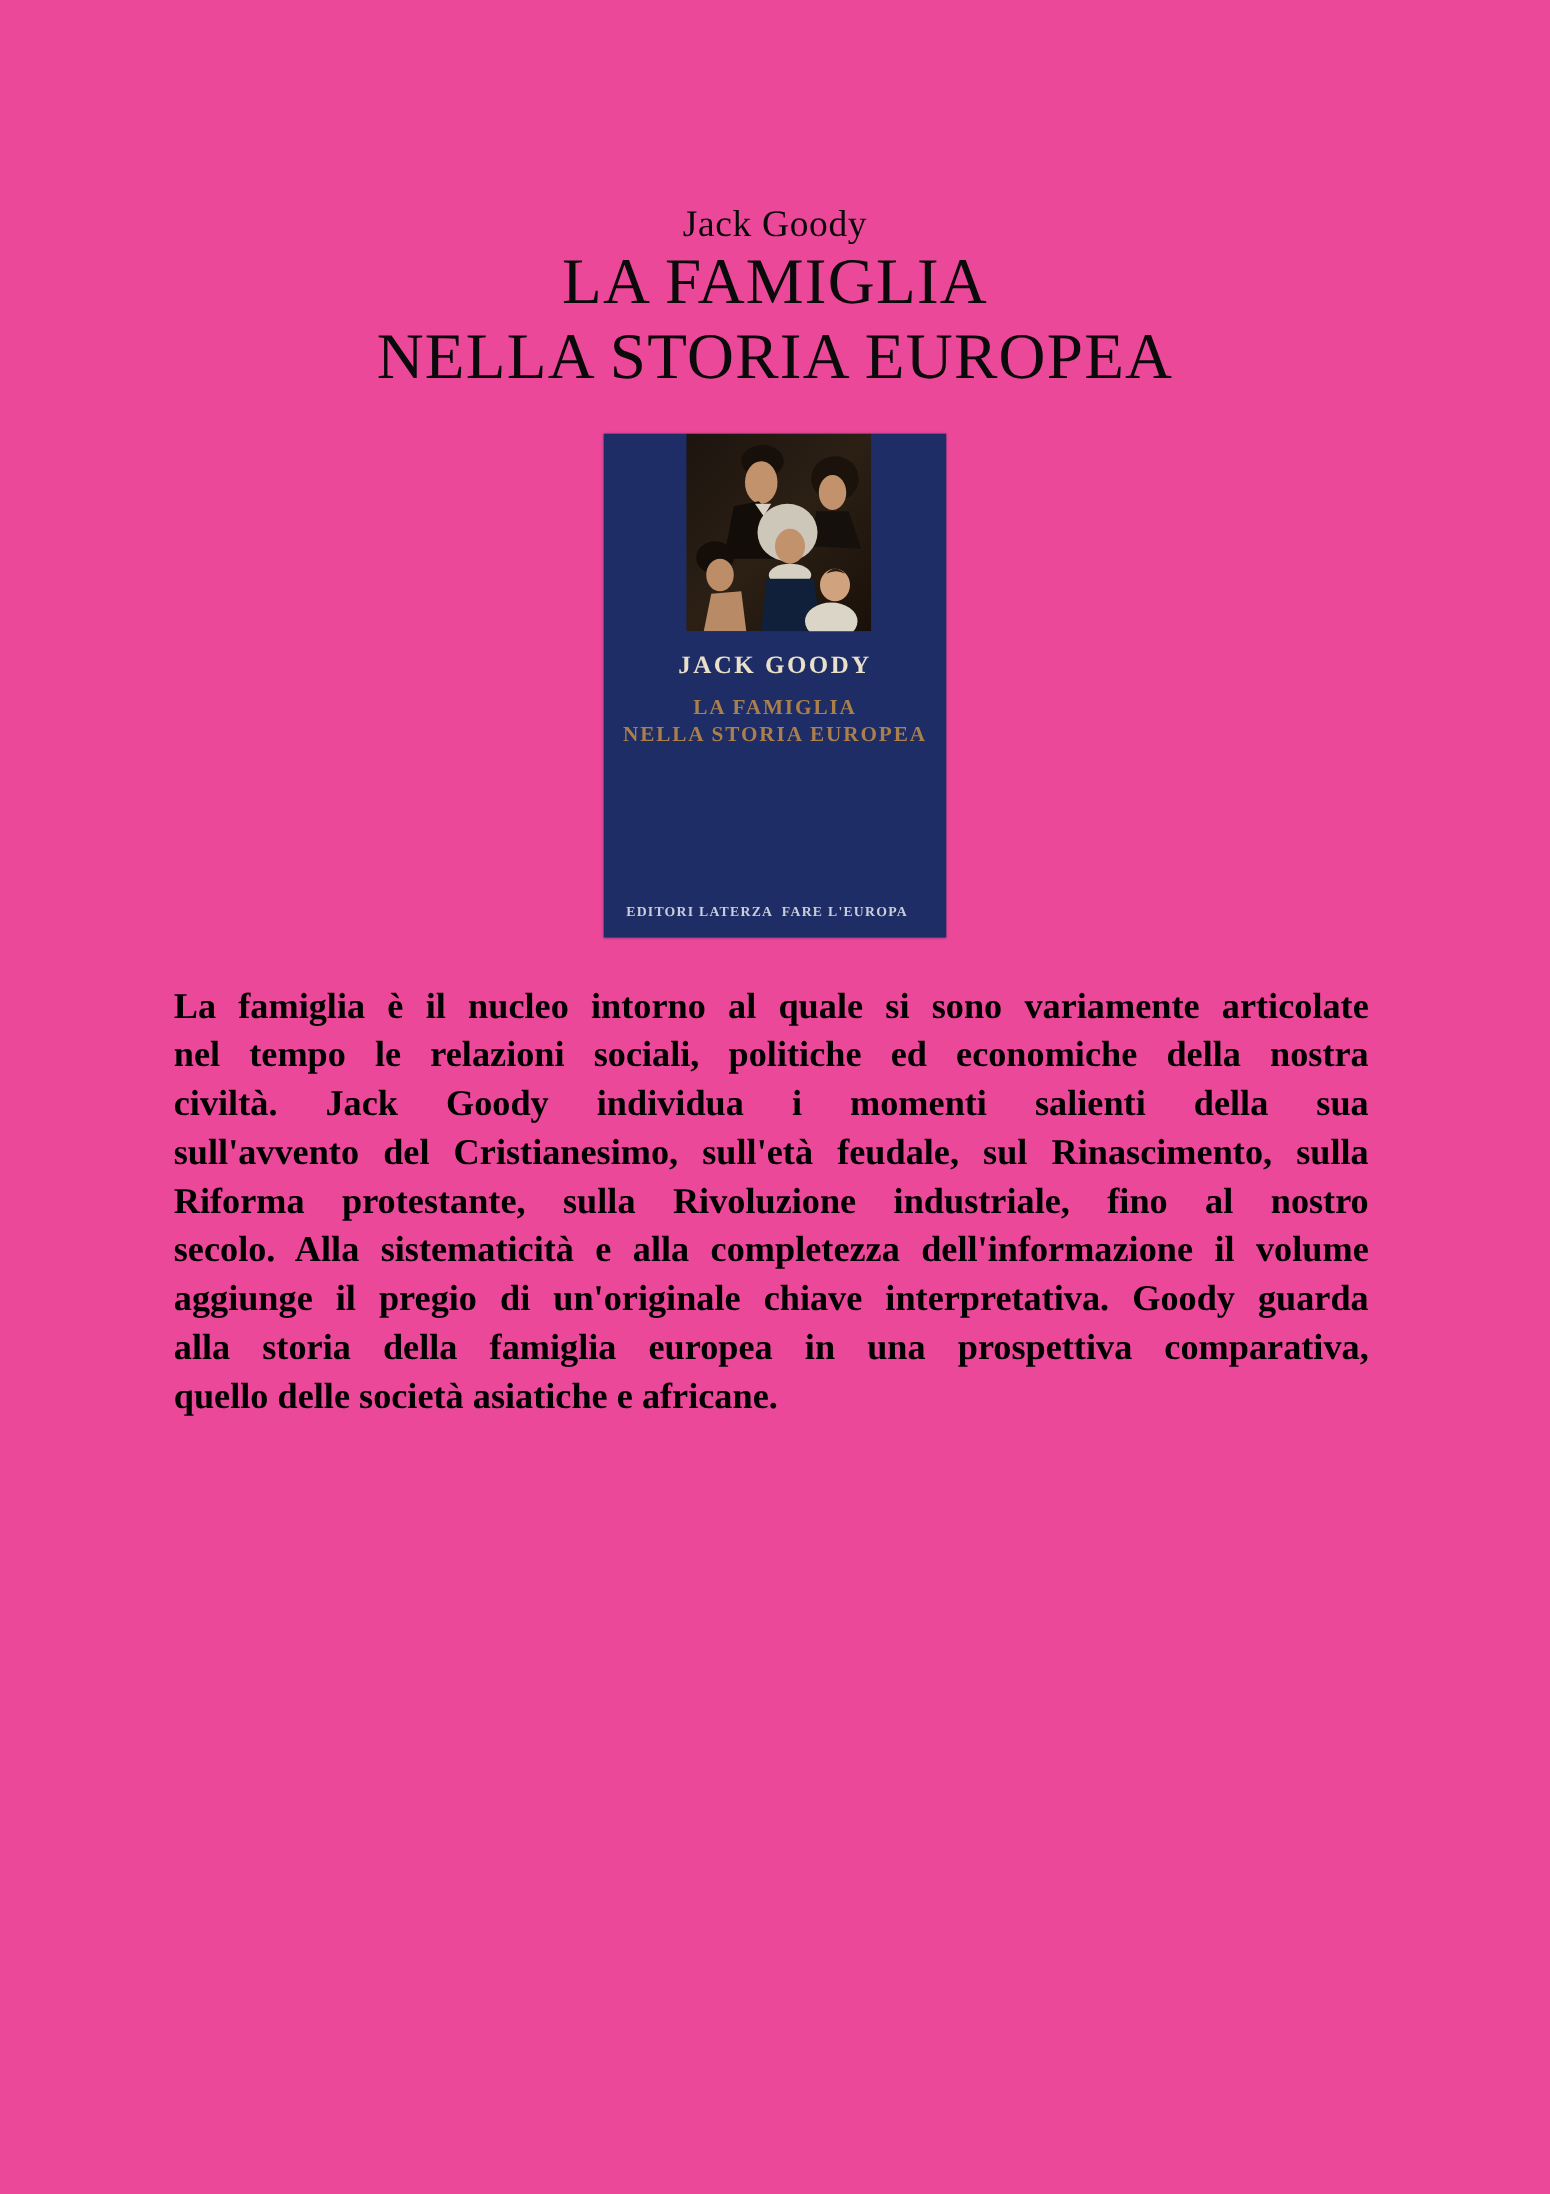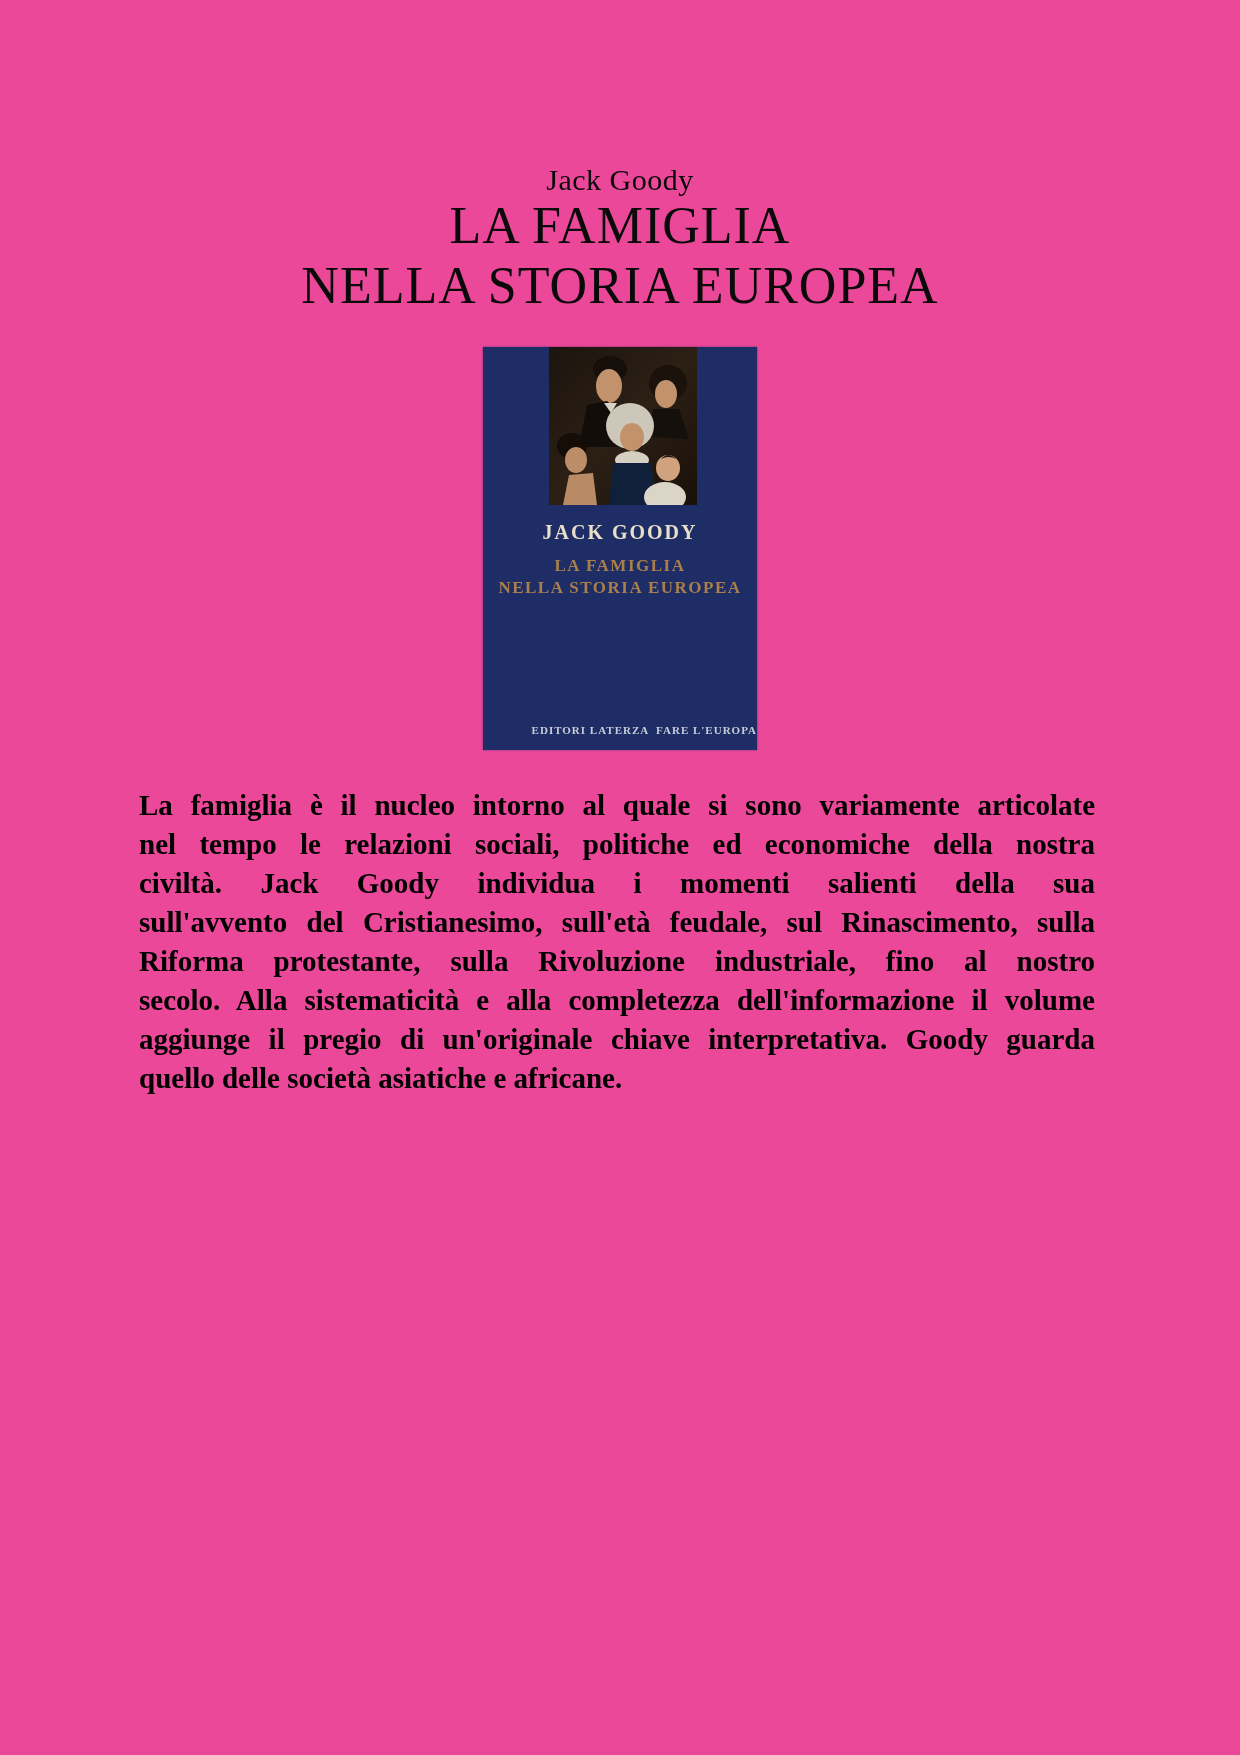--- a/index.html
+++ b/index.html
@@ -57,25 +57,26 @@
     top: 208px; left: 0; width: 100%;
     text-align: center;
     font-size: 17px;
     font-weight: 700;
     letter-spacing: 1.5px;
     line-height: 22px;
   }
   .cover-publisher {
     position: absolute;
     top: 377px; left: 0; width: 100%;
-    text-align: right;
+    text-align: left;
     font-size: 11px;
     font-weight: 700;
     letter-spacing: 1px;
     white-space: pre;
+    padding-left: 18px;
   }
 
   
   .blurb {
     position: absolute;
     left: 139px; top: 786px;
     width: 956px;
     font-size: 29px;
     color: #000000;
   }
@@ -150,16 +151,17 @@
   </div>
 
   <div class="blurb">
       <div class="blurb-line">La famiglia è il nucleo intorno al quale si sono variamente articolate</div>
       <div class="blurb-line">nel tempo le relazioni sociali, politiche ed economiche della nostra</div>
       <div class="blurb-line">civiltà. Jack Goody individua i momenti salienti della sua</div>
       <div class="blurb-line">sull'avvento del Cristianesimo, sull'età feudale, sul Rinascimento, sulla</div>
       <div class="blurb-line">Riforma protestante, sulla Rivoluzione industriale, fino al nostro</div>
       <div class="blurb-line">secolo. Alla sistematicità e alla completezza dell'informazione il volume</div>
       <div class="blurb-line">aggiunge il pregio di un'originale chiave interpretativa. Goody guarda</div>
+      <div class="blurb-line">alla storia della famiglia europea in una prospettiva comparativa,</div>
       <div class="blurb-line last">quello delle società asiatiche e africane.</div>
     </div>
 
 </div>
 
 </body></html>

